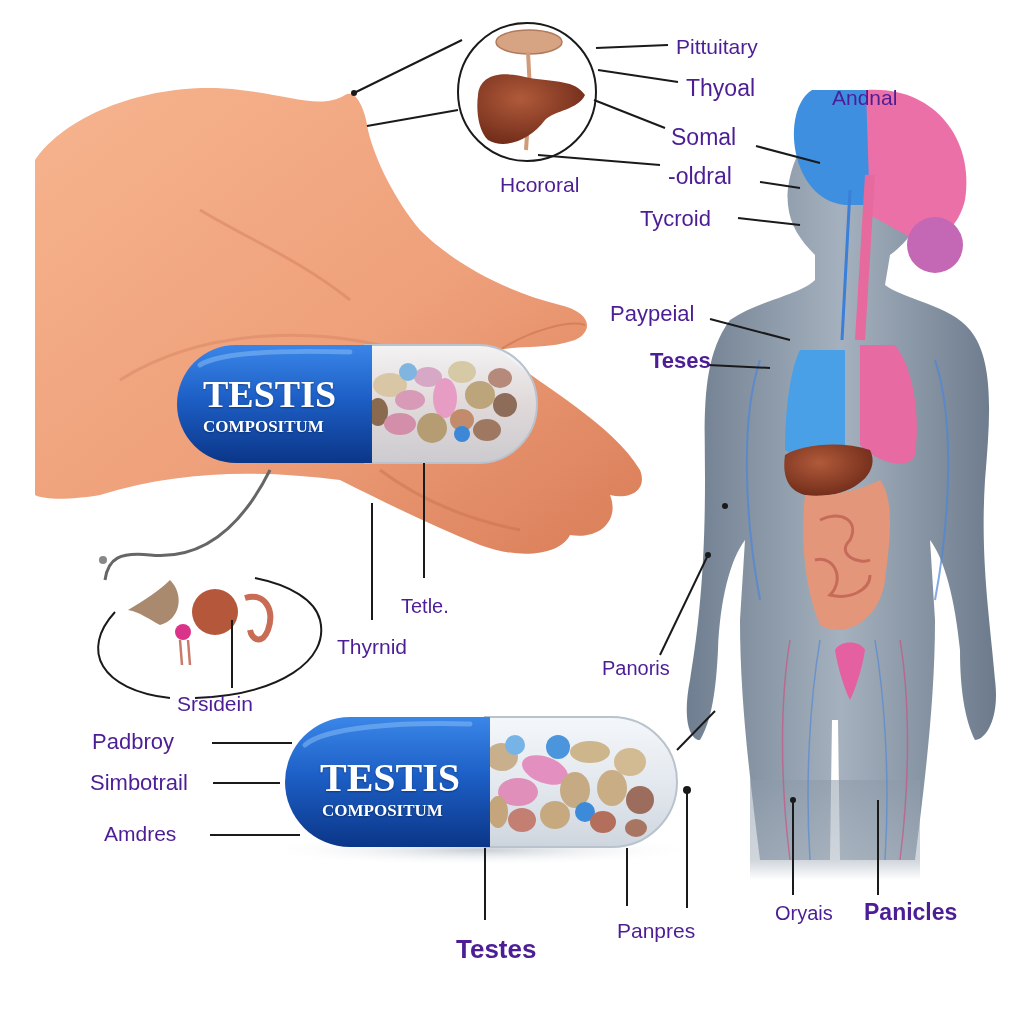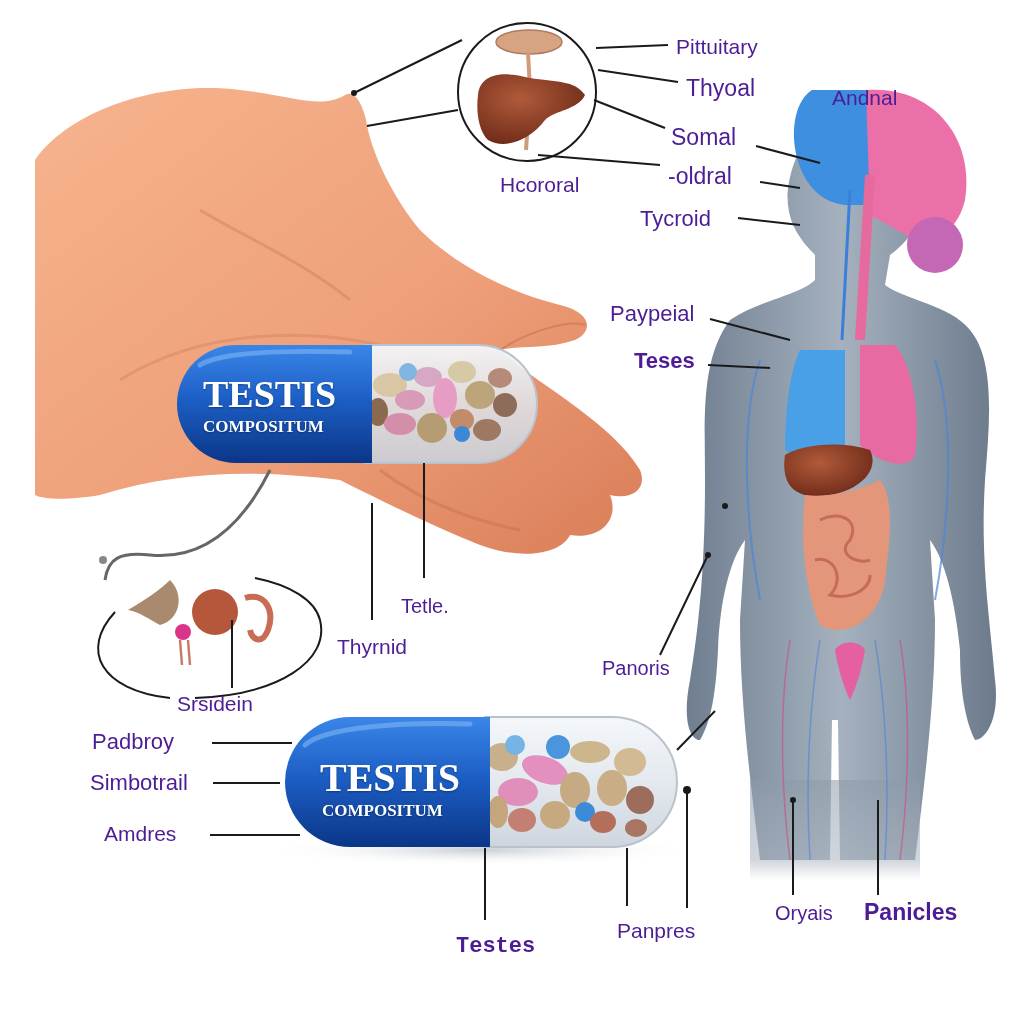--- a/index.html
+++ b/index.html
@@ -198,24 +198,24 @@
 <div class="pill-text" style="left:322px; top:802px; font-size:17px;">COMPOSITUM</div>
 
 <div class="label" style="left:676px; top:36px; font-size:21px;">Pittuitary</div>
 <div class="label" style="left:686px; top:77px; font-size:23px;">Thyoal</div>
 <div class="label" style="left:832px; top:87px; font-size:21px;">Andnal</div>
 <div class="label" style="left:671px; top:126px; font-size:23px;">Somal</div>
 <div class="label" style="left:668px; top:165px; font-size:23px;">-oldral</div>
 <div class="label" style="left:500px; top:174px; font-size:21px;">Hcororal</div>
 <div class="label" style="left:640px; top:208px; font-size:22px;">Tycroid</div>
 <div class="label" style="left:610px; top:303px; font-size:22px;">Paypeial</div>
-<div class="label bold" style="left:634px; top:350px; font-size:22px;text-align:right;">Teses</div>
+<div class="label bold" style="left:650px; top:350px; font-size:22px;text-align:right;">Teses</div>
 <div class="label" style="left:401px; top:596px; font-size:20px;">Tetle.</div>
 <div class="label" style="left:337px; top:636px; font-size:21px;">Thyrnid</div>
 <div class="label" style="left:602px; top:658px; font-size:20px;">Panoris</div>
 <div class="label" style="left:177px; top:693px; font-size:21px;">Srsidein</div>
 <div class="label" style="left:92px; top:731px; font-size:22px;text-align:right;">Padbroy</div>
 <div class="label" style="left:90px; top:772px; font-size:22px;">Simbotrail</div>
 <div class="label" style="left:104px; top:823px; font-size:21px;">Amdres</div>
-<div class="label bold" style="left:456px; top:936px; font-size:22px;font-family:Liberation Mono, monospace;">Testes</div>
+<div class="label bold" style="left:456px; top:936px; font-size:26px;">Testes</div>
 <div class="label" style="left:617px; top:920px; font-size:21px;">Panpres</div>
 <div class="label" style="left:775px; top:903px; font-size:20px;">Oryais</div>
 <div class="label bold" style="left:864px; top:901px; font-size:23px;">Panicles</div>
 
 </body></html>

